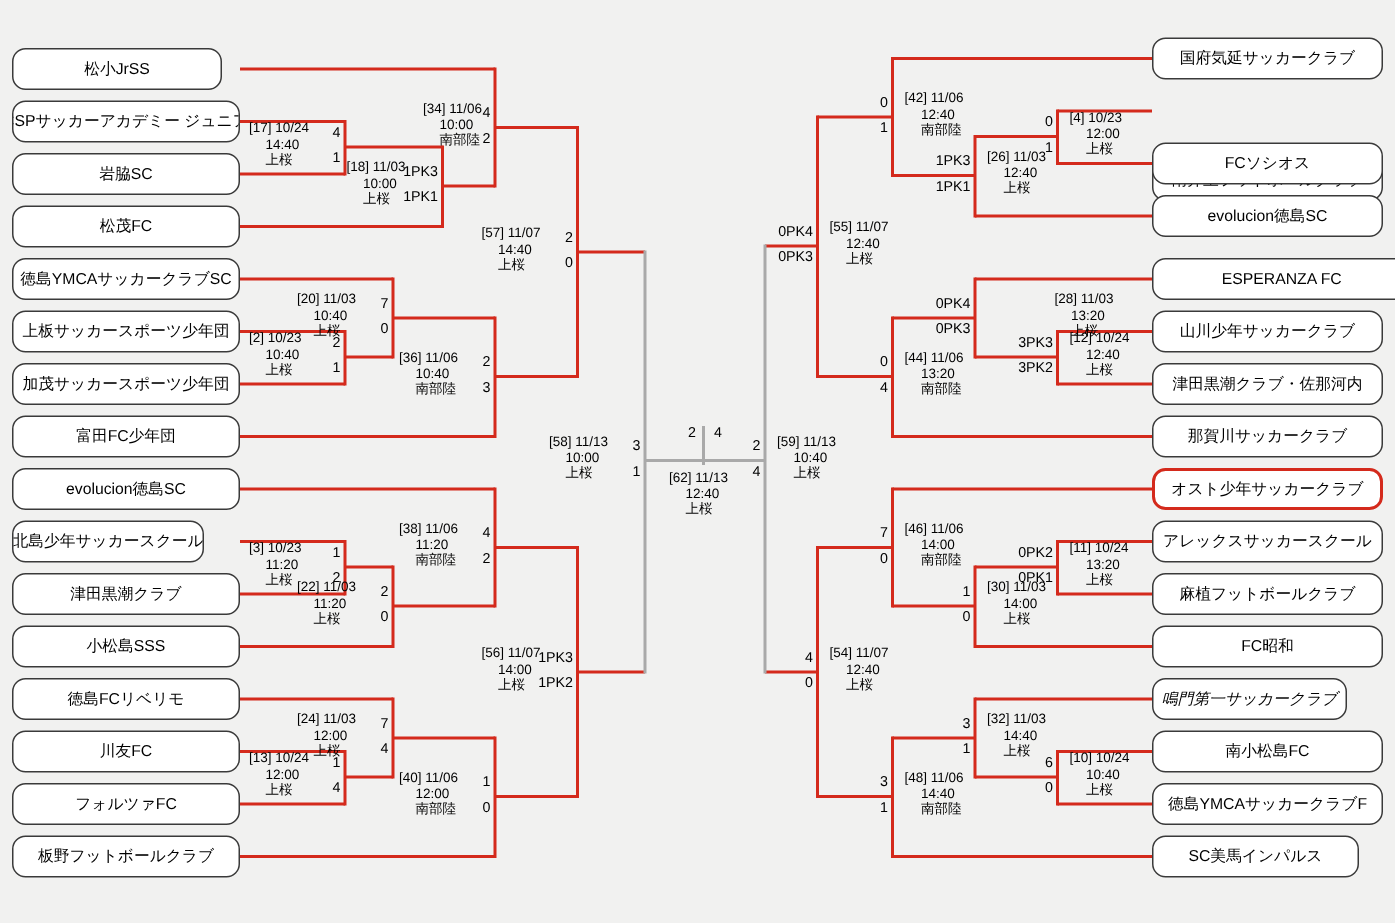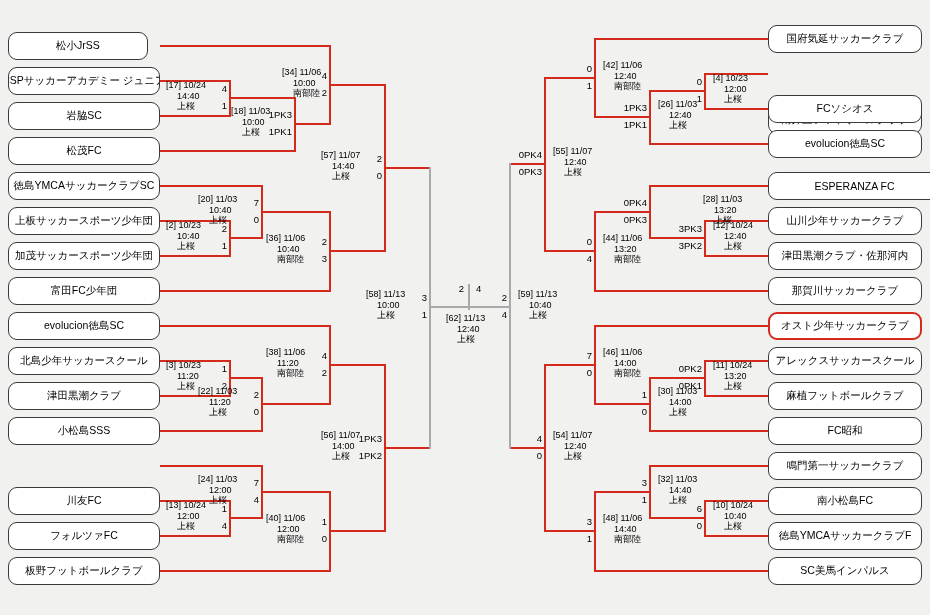--- a/index.html
+++ b/index.html
@@ -48,26 +48,27 @@
     <div class="team-box" style="left: 8px; top: 172px; width: 152px;">徳島YMCAサッカークラブSC</div>
     <div class="hline" style="left: 160px; top: 220px; width: 70px;"></div>
     <div class="team-box" style="left: 8px; top: 207px; width: 152px;">上板サッカースポーツ少年団</div>
     <div class="hline" style="left: 160px; top: 255px; width: 70px;"></div>
     <div class="team-box" style="left: 8px; top: 242px; width: 152px;">加茂サッカースポーツ少年団</div>
     <div class="hline" style="left: 160px; top: 290px; width: 170px;"></div>
     <div class="team-box" style="left: 8px; top: 277px; width: 152px;">富田FC少年団</div>
     <div class="hline" style="left: 160px; top: 325px; width: 170px;"></div>
     <div class="team-box" style="left: 8px; top: 312px; width: 152px;">evolucion徳島SC</div>
     <div class="hline" style="left: 160px; top: 360px; width: 70px;"></div>
-    <div class="team-box" style="left: 8px; top: 347px; width: 152px;">北島少年サッカースクール</div>
+    <div class="team-box" style="left: 8px; top: 347px; width: 128px;">北島少年サッカースクール</div>
     <div class="hline" style="left: 160px; top: 395px; width: 70px;"></div>
     <div class="team-box" style="left: 8px; top: 382px; width: 152px;">津田黒潮クラブ</div>
     <div class="hline" style="left: 160px; top: 430px; width: 102px;"></div>
     <div class="team-box" style="left: 8px; top: 417px; width: 152px;">小松島SSS</div>
     <div class="hline" style="left: 160px; top: 465px; width: 102px;"></div>
+    <div class="team-box" style="left: 8px; top: 452px; width: 152px;">徳島FCリベリモ</div>
     <div class="hline" style="left: 160px; top: 500px; width: 70px;"></div>
     <div class="team-box" style="left: 8px; top: 487px; width: 152px;">川友FC</div>
     <div class="hline" style="left: 160px; top: 535px; width: 70px;"></div>
     <div class="team-box" style="left: 8px; top: 522px; width: 152px;">フォルツァFC</div>
     <div class="hline" style="left: 160px; top: 570px; width: 170px;"></div>
     <div class="team-box" style="left: 8px; top: 557px; width: 152px;">板野フットボールクラブ</div>
     <div class="hline" style="left: 595px; top: 38px; width: 173px;"></div>
     <div class="team-box" style="left: 768px; top: 25px; width: 154px;">国府気延サッカークラブ</div>
     <div class="hline" style="left: 705px; top: 73px; width: 63px;"></div>
     <div class="team-box" style="left: 768px; top: 60px; width: 154px; margin-top: 46px;">南井上フットボールクラブ</div>
@@ -85,27 +86,27 @@
     <div class="team-box" style="left: 768px; top: 277px; width: 154px;">那賀川サッカークラブ</div>
     <div class="hline" style="left: 595px; top: 325px; width: 173px;"></div>
     <div class="team-box hl" style="left: 768px; top: 312px; width: 154px;">オスト少年サッカークラブ</div>
     <div class="hline" style="left: 705px; top: 360px; width: 63px;"></div>
     <div class="team-box" style="left: 768px; top: 347px; width: 154px;">アレックスサッカースクール</div>
     <div class="hline" style="left: 705px; top: 395px; width: 63px;"></div>
     <div class="team-box" style="left: 768px; top: 382px; width: 154px;">麻植フットボールクラブ</div>
     <div class="hline" style="left: 650px; top: 430px; width: 118px;"></div>
     <div class="team-box" style="left: 768px; top: 417px; width: 154px;">FC昭和</div>
     <div class="hline" style="left: 650px; top: 465px; width: 118px;"></div>
-    <div class="team-box" style="left: 768px; top: 452px; width: 154px;">鳴門第一サッカークラブ</div>
+    <div class="team-box" style="left: 768px; top: 452px; width: 130px; font-style: italic;">鳴門第一サッカークラブ</div>
     <div class="hline" style="left: 705px; top: 500px; width: 63px;"></div>
     <div class="team-box" style="left: 768px; top: 487px; width: 154px;">南小松島FC</div>
     <div class="hline" style="left: 705px; top: 535px; width: 63px;"></div>
     <div class="team-box" style="left: 768px; top: 522px; width: 154px;">徳島YMCAサッカークラブF</div>
     <div class="hline" style="left: 595px; top: 570px; width: 173px;"></div>
-    <div class="team-box" style="left: 768px; top: 557px; width: 154px;">SC美馬インパルス</div>
+    <div class="team-box" style="left: 768px; top: 557px; width: 138px;">SC美馬インパルス</div>
     <div class="vline" style="left: 229px; top: 80px; height: 37px;"></div>
     <div class="hline" style="left: 230px; top: 97px; width: 65px;"></div>
     <div class="mlabel" style="left: 166px; top: 80px;">
       <div class="">[17] 10/24</div>
       <div class="ind">14:40</div>
       <div class="ind">上桜</div>
     </div>
     <div class="score" style="left: 197px; top: 84px;">4</div>
     <div class="score" style="left: 197px; top: 101px;">1</div>
     <div class="vline" style="left: 294px; top: 97px; height: 55px;"></div>

